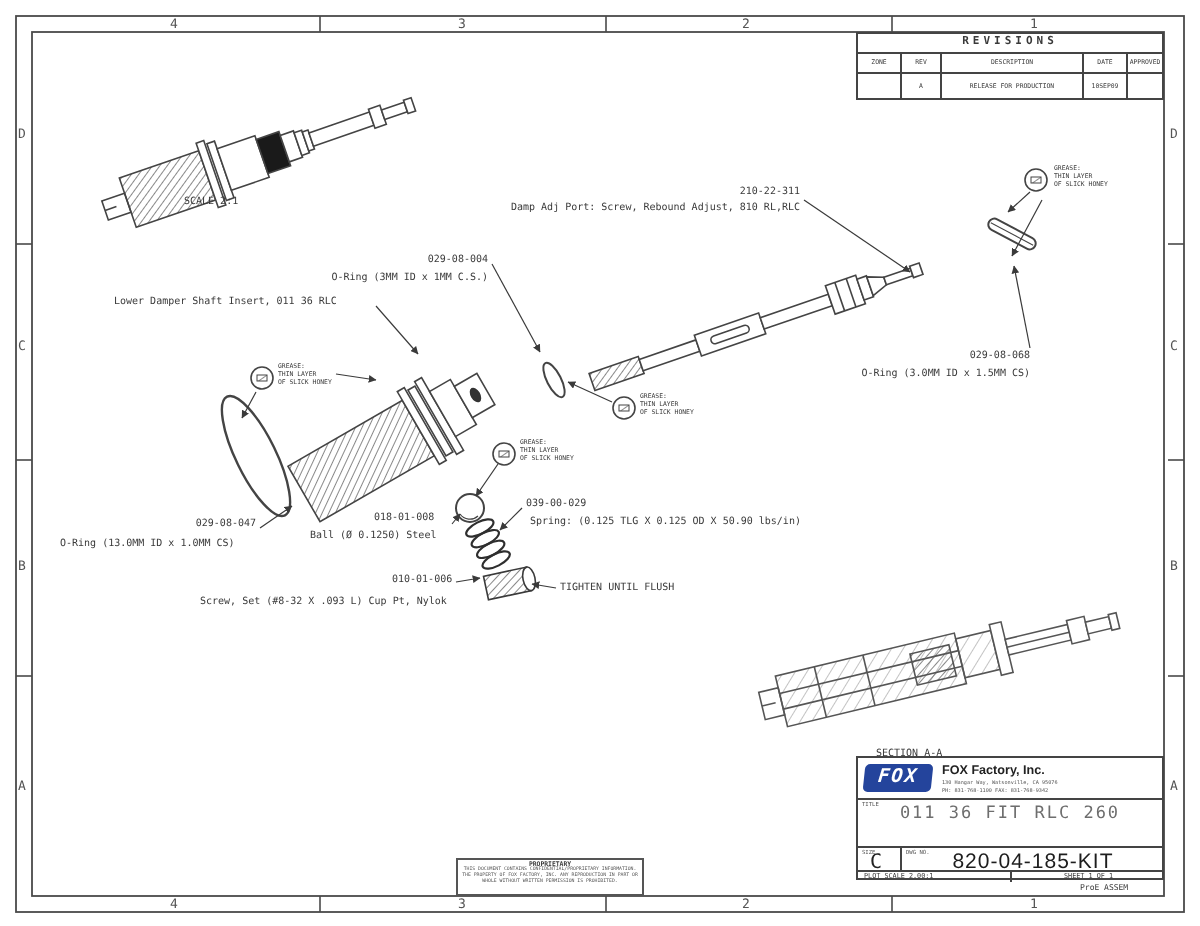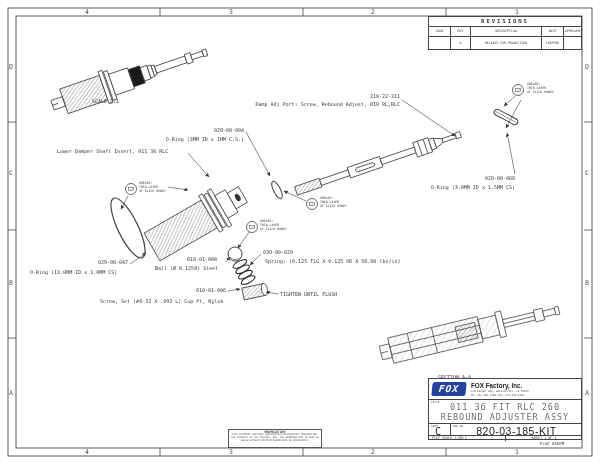--- a/index.html
+++ b/index.html
@@ -299,27 +299,26 @@
   <div class="t c5" style="left:438px;top:374px;">SECTION  A-A</div>
 
   <div class="tb">
     <div class="tb-logo">FOX</div>
     <div class="tb-co">FOX Factory, Inc.</div>
     <div class="tb-ad" style="top:11px;">130 Hangar Way, Watsonville, CA 95076</div>
     <div class="tb-ad" style="top:15px;">PH: 831-768-1100  FAX: 831-768-9342</div>
     <div class="tb-hline1"></div>
     <div class="tb-titlelabel">TITLE</div>
     <div class="tb-title" style="top:23px;">011 36 FIT RLC 260</div>
-    <div class="tb-title" style="top:33px;">REBOUND ADJUSTER ASSY</div>
     <div class="tb-hline2"></div>
     <div class="tb-size">SIZE</div>
     <div class="tb-sizeval">C</div>
     <div class="tb-vline"></div>
     <div class="tb-dwglabel">DWG NO.</div>
-    <div class="tb-dwg">820-03-185-KIT</div>
+    <div class="tb-dwg">820-04-185-KIT</div>
     <div class="tb-hline3"></div>
     <div class="tb-scale">PLOT SCALE 2.00:1</div>
     <div class="tb-vline2"></div>
     <div class="tb-sheet">SHEET 1 OF 1</div>
   </div>
 
   <div class="t c4" style="left:540px;top:441px;">ProE ASSEM</div>
 
   <div class="prop">
     <div class="prop-h">PROPRIETARY</div>

